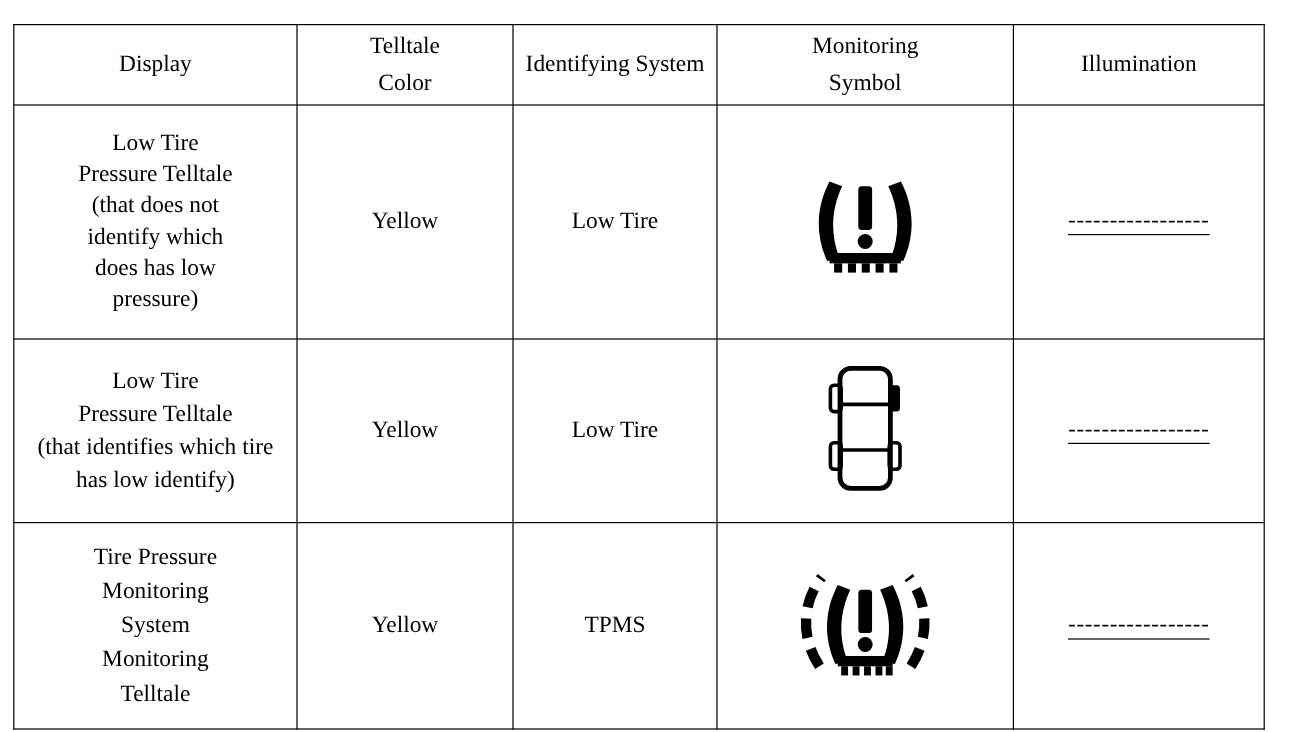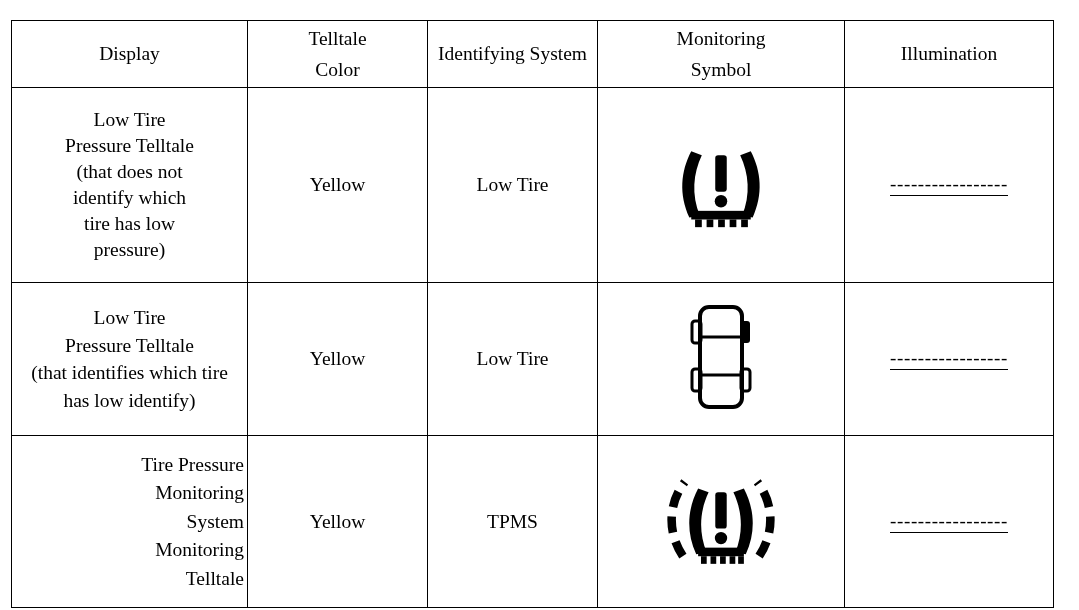--- a/index.html
+++ b/index.html
@@ -61,21 +61,21 @@
   tr.row-1 td { height: 190px; }
   tr.row-2 td { height: 148px; }
   tr.row-3 td { height: 167px; }
 
   .display-cell .line {
     display: block;
     margin: 6.5px 0;
     white-space: nowrap;
   }
   .display-cell.tight .line { margin: 8px 0; }
-  .display-cell.wide .line { margin: 9px 0; text-align: right; }
+  .display-cell.wide .line { margin: 9px 0; }
 
   .cell-text { white-space: nowrap; }
 
   
   .illum {
     display: inline-block;
     border-bottom: 1.6px solid #000;
     padding-bottom: 2px;
     letter-spacing: 0.6px;
     font-size: 19px;
@@ -120,21 +120,21 @@
           <span>Illumination</span>
         </td>
       </tr>
 
       <tr class="row-1">
         <td class="display-cell">
           <span class="line">Low Tire</span>
           <span class="line">Pressure Telltale</span>
           <span class="line">(that does not</span>
           <span class="line">identify which</span>
-          <span class="line">tire has low</span>
+          <span class="line">does has low</span>
           <span class="line">pressure)</span>
         </td>
         <td>
           <span class="cell-text">Yellow</span>
         </td>
         <td>
           <span class="cell-text">Low Tire</span>
         </td>
         <td class="symbol-cell">
           

